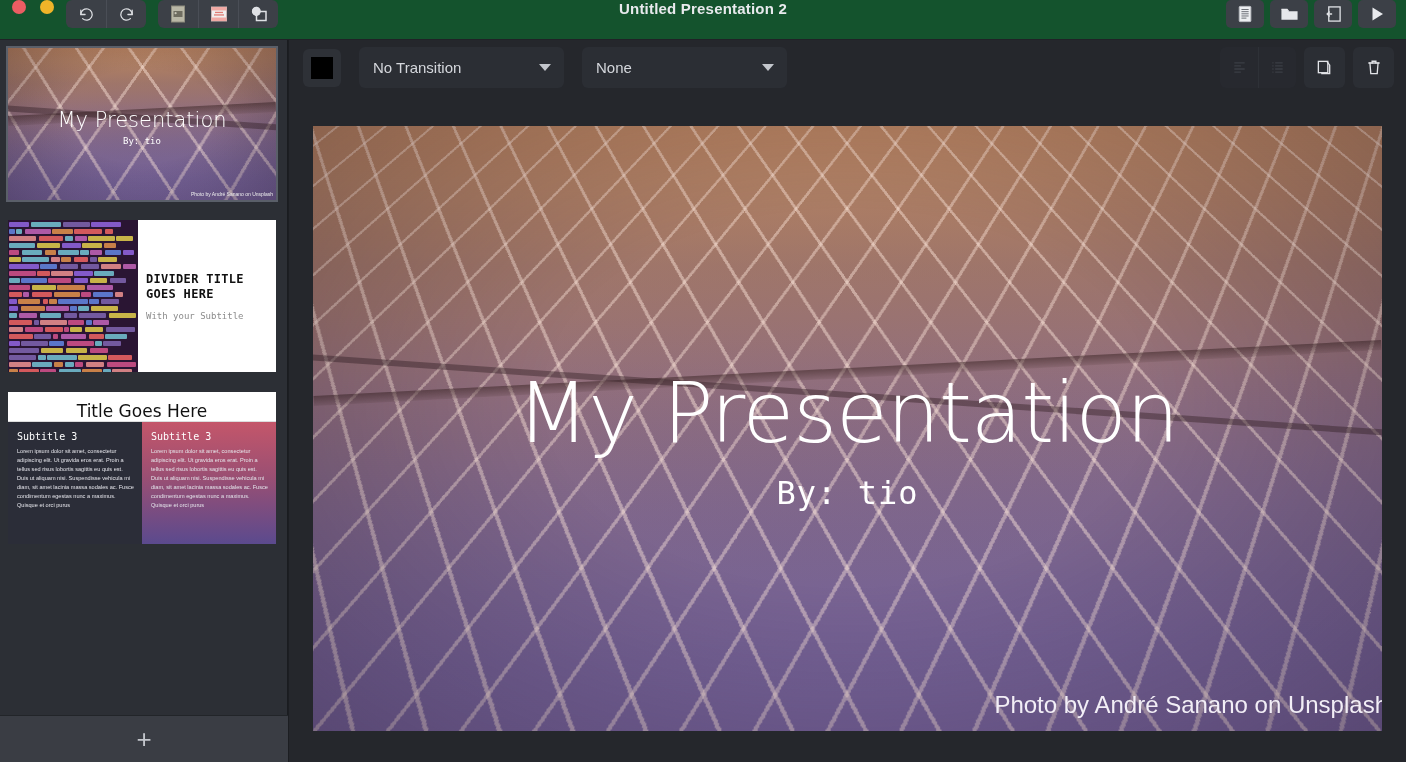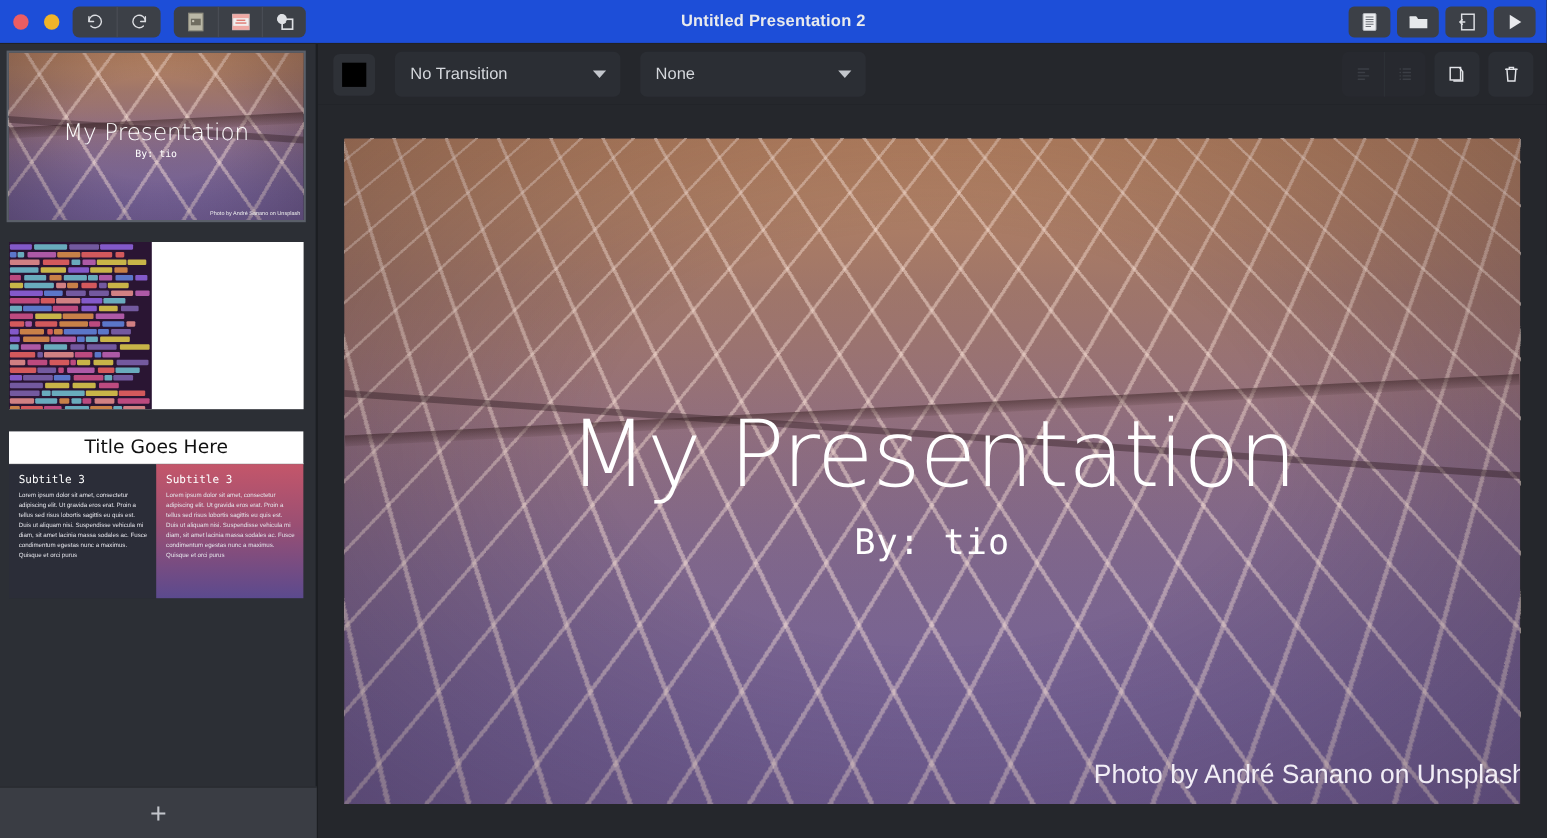--- a/index.html
+++ b/index.html
@@ -2,21 +2,21 @@
 <html><head>
 <meta charset="utf-8">
 <style>
   * { margin:0; padding:0; box-sizing:border-box; }
   html,body { width:1406px; height:762px; overflow:hidden; background:#1c1e22; }
   body { font-family:"Liberation Sans", sans-serif; -webkit-font-smoothing:antialiased; }
 
   
   .titlebar{
     position:absolute; left:0; top:0; width:1406px; height:40px;
-    background:#1d4ed8; display:flex; align-items:center;
+    background:#14532d; display:flex; align-items:flex-start;
     border-bottom:1px solid #202227;
   }
   .traffic{ display:flex; align-items:center; gap:14px; margin-left:12px; }
   .dot{ width:14px; height:14px; border-radius:50%; }
   .dot.red{ background:#eb5d63; }
   .dot.yellow{ background:#f0b429; }
 
   .tb-group{ display:flex; margin-left:14px; background:#3c4047; border-radius:6px; overflow:hidden; }
   .tb-group.sep{ margin-left:12px; }
   .tb-btn{
@@ -192,21 +192,21 @@
     font-family:"DejaVu Sans Mono", monospace; letter-spacing:.3px;
   }
   .t2-sub{
     margin-top:8px; color:#8b8b8b; font-size:9px;
     font-family:"DejaVu Sans Mono", monospace;
   }
 
   
   .t3{ background:#2b2d36; display:flex; flex-direction:column; }
   .t3-head{
-    height:30px; background:#fff; display:flex; align-items:center; justify-content:center;
+    height:30px; background:#fff; display:flex; align-items:flex-end; justify-content:center;
     border-bottom:1px solid #ddd;
   }
   .t3-head span{ color:#111; font-size:17px; font-weight:400; font-family:"DejaVu Sans", sans-serif; }
   .t3-body{ flex:1; display:flex; }
   .t3-col{ width:50%; padding:9px 8px 0 9px; position:relative; }
   .t3-col.left{ background:#2b2d38; }
   .t3-col.right{ background:linear-gradient(180deg,#c4566a 0%,#9a4f73 45%,#5b4a8e 100%); }
   .t3-colt{
     color:#fff; font-size:10px; font-family:"DejaVu Sans Mono", monospace; margin-bottom:5px;
   }
@@ -446,20 +446,24 @@
           <div class="code-line" style="left: 78px; top: 142px; width: 18px; background: rgb(224, 138, 138);"></div>
           <div class="code-line" style="left: 99px; top: 142px; width: 29px; background: rgb(201, 79, 134);"></div>
           <div class="code-line" style="left: 1px; top: 149px; width: 9px; background: rgb(214, 138, 74);"></div>
           <div class="code-line" style="left: 11px; top: 149px; width: 20px; background: rgb(226, 95, 95);"></div>
           <div class="code-line" style="left: 32px; top: 149px; width: 16px; background: rgb(201, 79, 134);"></div>
           <div class="code-line" style="left: 51px; top: 149px; width: 22px; background: rgb(111, 184, 201);"></div>
           <div class="code-line" style="left: 74px; top: 149px; width: 20px; background: rgb(214, 138, 74);"></div>
           <div class="code-line" style="left: 95px; top: 149px; width: 8px; background: rgb(111, 184, 201);"></div>
           <div class="code-line" style="left: 104px; top: 149px; width: 20px; background: rgb(224, 138, 138);"></div>
         </div>
+      <div class="t2-right">
+        <div class="t2-title">DIVIDER TITLE GOES HERE</div>
+        <div class="t2-sub">With your Subtitle</div>
+      </div>
     </div>
 
     <div class="thumb t3">
       <div class="t3-head">
         <span>Title Goes Here</span>
       </div>
       <div class="t3-body">
         <div class="t3-col left">
           <div class="t3-colt">Subtitle 3</div>
           <div class="t3-colp">Lorem ipsum dolor sit amet, consectetur adipiscing elit. Ut gravida eros erat. Proin a tellus sed risus lobortis sagittis eu quis est. Duis ut aliquam nisi. Suspendisse vehicula mi diam, sit amet lacinia massa sodales ac. Fusce condimentum egestas nunc a maximus. Quisque et orci purus</div>

